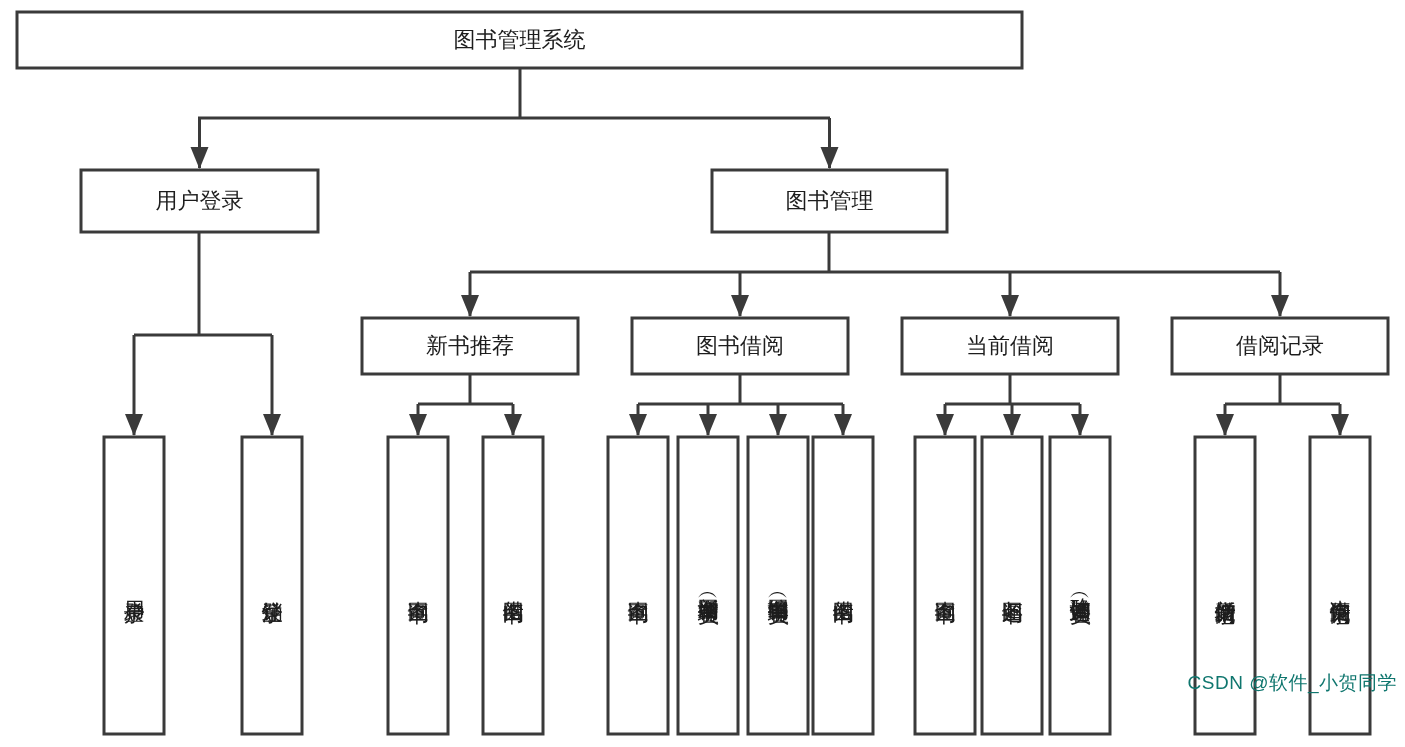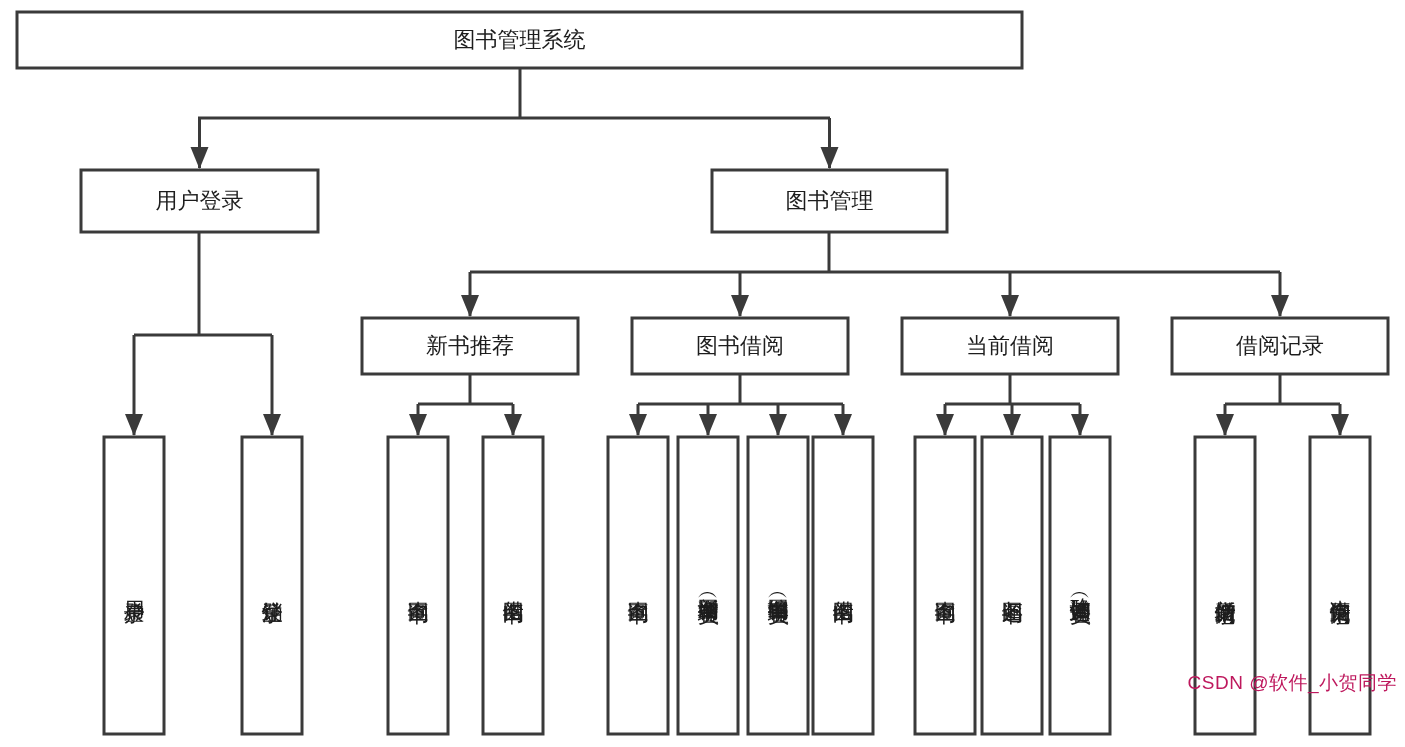--- a/index.html
+++ b/index.html
@@ -63,21 +63,21 @@
     justify-content: center;
     white-space: nowrap;
     pointer-events: none;
   }
   .watermark {
     position: absolute;
     right: 8px;
     bottom: 4px;
     font-family: "Liberation Sans", "DejaVu Sans", sans-serif;
     font-size: 19px;
-    color: #be185d;
+    color: #0f766e;
     white-space: nowrap;
     letter-spacing: 0.5px;
   }
 </style>
 </head>
 <body>
 
 <div id="diagram-root">
   <svg class="diagram-canvas" viewBox="0 0 1405 747">
     <g id="connectors-layer">

